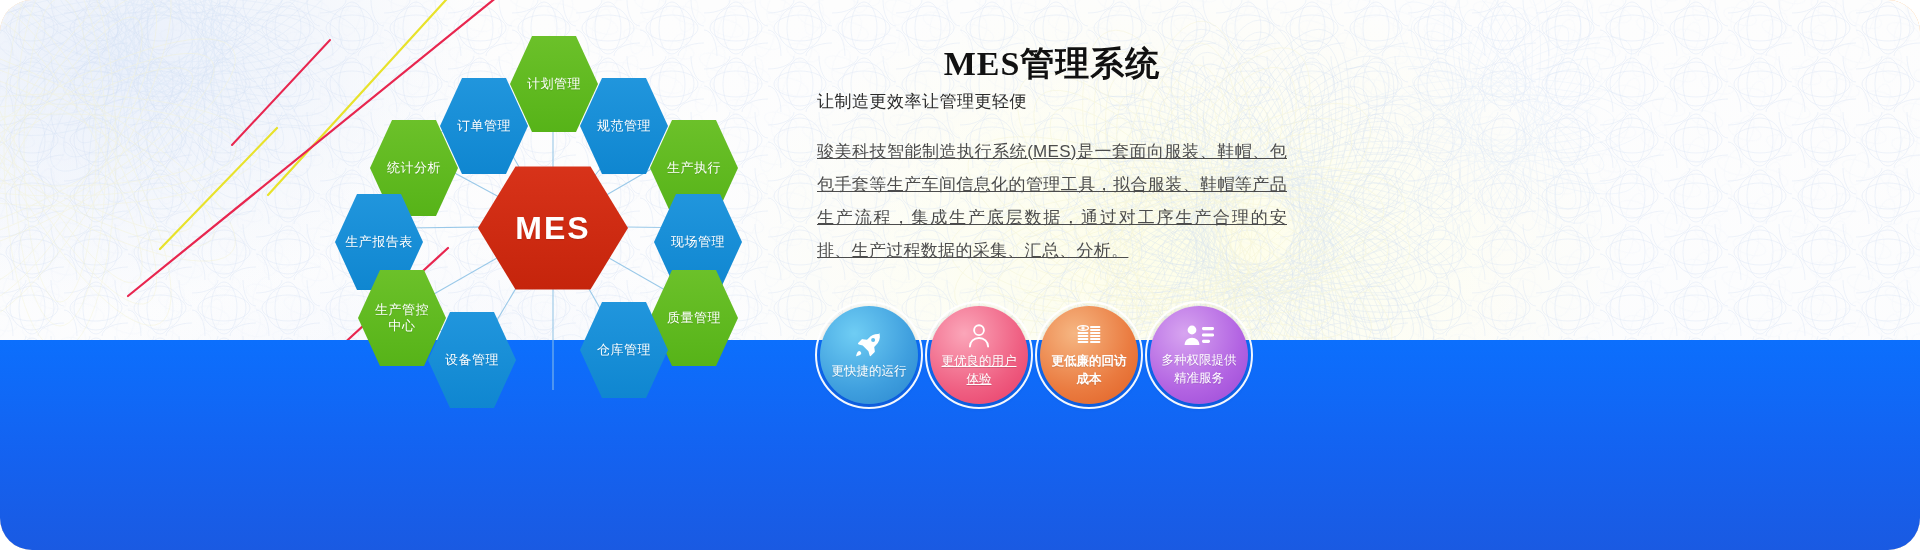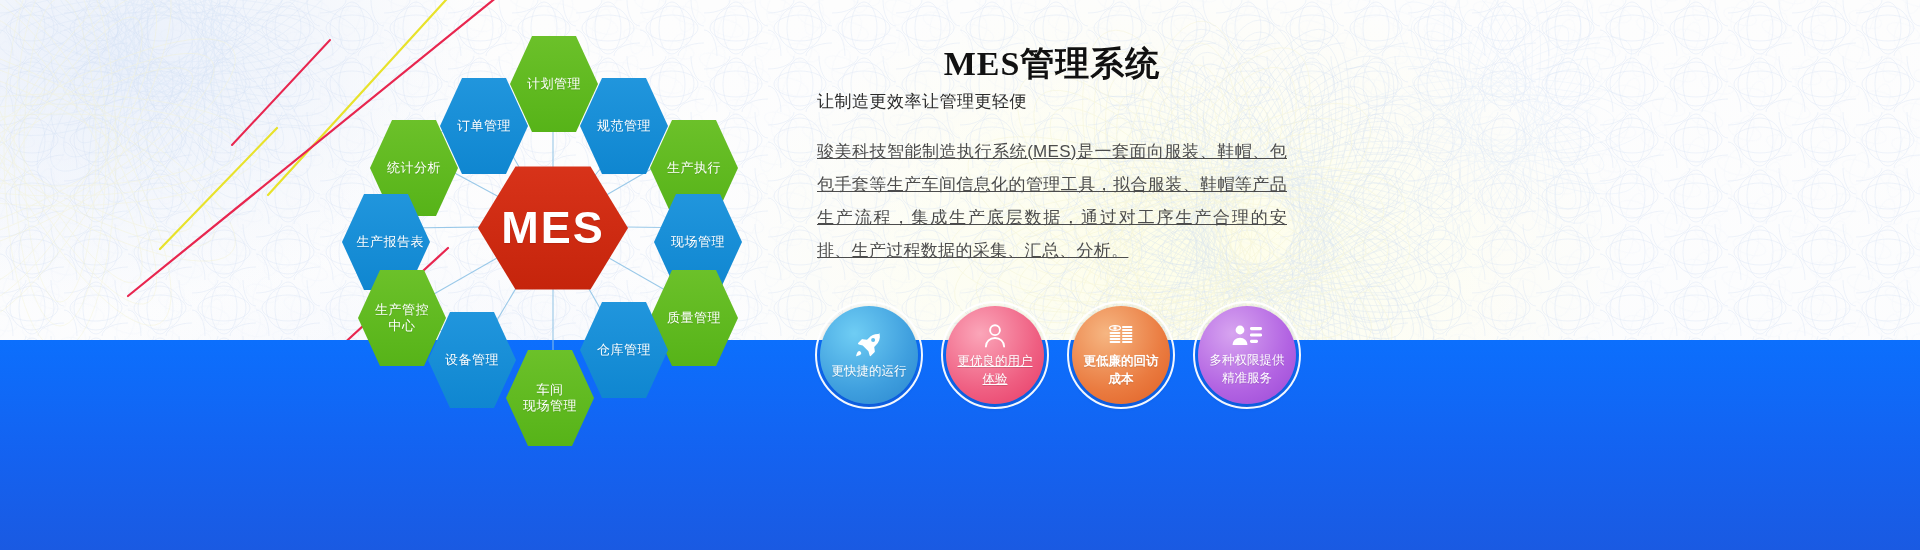--- a/index.html
+++ b/index.html
@@ -4,20 +4,21 @@
 <style>
   * { margin:0; padding:0; box-sizing:border-box; }
   html,body{ background:#fff; }
   body { font-family:"Liberation Sans","DejaVu Sans",sans-serif; }
 
   #banner{
     position:relative;
     width:1920px; height:550px;
     overflow:hidden;
     background:#fdba74;
+    border-radius:32px;
   }
 
   
   .bg-base{
     position:absolute; inset:0;
     background:
       radial-gradient(ellipse 700px 420px at 1180px 250px, rgba(255,255,225,0.75) 0%, rgba(255,255,235,0.0) 65%),
       radial-gradient(ellipse 520px 360px at 120px 60px,  rgba(228,236,250,0.8) 0%, rgba(240,245,255,0.0) 70%),
       radial-gradient(ellipse 600px 400px at 430px 520px, rgba(235,240,252,0.7) 0%, rgba(245,248,255,0.0) 70%),
       linear-gradient(180deg,#fdfdfd 0%, #fbfcfe 100%);
@@ -48,21 +49,21 @@
     font-size:13px; line-height:1.25;
     letter-spacing:.5px;
     clip-path:polygon(25% 2%,75% 2%,100% 50%,75% 98%,25% 98%,0% 50%);
     border-radius:6px;
   }
   .hex span{ display:block; padding:0 6px; text-shadow:0 1px 1px rgba(0,0,0,.12); }
   .hex.green{ background:#5fbb21; background:linear-gradient(180deg,#6cc12a 0%,#56b318 100%); }
   .hex.blue { background:#1b8ed6; background:linear-gradient(180deg,#2196dd 0%,#0f86d0 100%); }
   .hex.core {
     background:#cf2a10; background:linear-gradient(180deg,#d8331a 0%,#c5240b 100%);
-    font-size:45px; font-weight:bold; letter-spacing:2px;text-align:right;
+    font-size:32px; font-weight:bold; letter-spacing:2px;text-align:right;
   }
 
   
   .right{
     position:absolute; left:817px; top:46px; width:470px;
   }
   .title{
     font-family:"Liberation Serif","DejaVu Serif",serif;
     font-size:34px; font-weight:bold; color:#111;
     letter-spacing:1px; line-height:1.05;text-align:center;
@@ -73,21 +74,21 @@
   }
   .para{
     margin-top:22px;
     font-size:17px; color:#4c4c4c; line-height:33px;
     text-align:justify; letter-spacing:.3px;text-decoration:underline;
   }
 
   
   .badges{
     position:absolute; left:820px; top:306px;
-    display:flex; gap:28px;
+    display:flex; gap:12px;
   }
   .badge{
     width:98px; height:98px; border-radius:50%;
     display:flex; flex-direction:column; align-items:center; justify-content:center;
     color:#fff; font-size:12.5px; line-height:1.45; text-align:center;
     position:relative;
     box-shadow:0 2px 6px rgba(0,0,0,.18);
   }
   .badge::after{
     content:""; position:absolute; inset:-5px;
@@ -283,40 +284,37 @@
     </div>
     <div class="hex blue" style="left:580px;top:76px;width:88px;height:100px;">
       <span>规范管理</span>
     </div>
     <div class="hex green" style="left:370px;top:118px;width:88px;height:100px;">
       <span>统计分析</span>
     </div>
     <div class="hex green" style="left:650px;top:118px;width:88px;height:100px;">
       <span>生产执行</span>
     </div>
-    <div class="hex blue" style="left:342px;top:192px;width:88px;height:100px;justify-content:flex-end;">
+    <div class="hex blue" style="left:335px;top:192px;width:88px;height:100px;">
       <span>生产报告表</span>
     </div>
     <div class="hex blue" style="left:654px;top:192px;width:88px;height:100px;">
       <span>现场管理</span>
     </div>
     <div class="hex green" style="left:358px;top:268px;width:88px;height:100px;">
       <span>生产管控<br>中心</span>
     </div>
     <div class="hex green" style="left:650px;top:268px;width:88px;height:100px;">
       <span>质量管理</span>
     </div>
     <div class="hex blue" style="left:428px;top:310px;width:88px;height:100px;">
       <span>设备管理</span>
     </div>
     <div class="hex blue" style="left:580px;top:300px;width:88px;height:100px;">
       <span>仓库管理</span>
-    </div>
-    <div class="hex green" style="left:506px;top:348px;width:88px;height:100px;">
-      <span>车间<br>现场管理</span>
     </div>
 
     <div class="hex core" style="left:478px;top:164px;width:150px;height:128px;">
       <span>MES</span>
     </div>
   </div>
 
   <div class="right">
     <div class="title">MES管理系统</div>
     <div class="subtitle">让制造更效率让管理更轻便</div>

